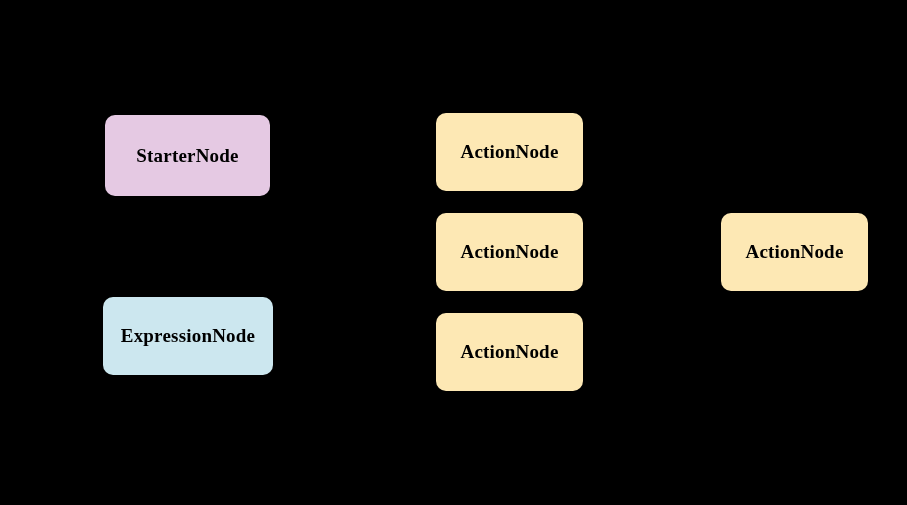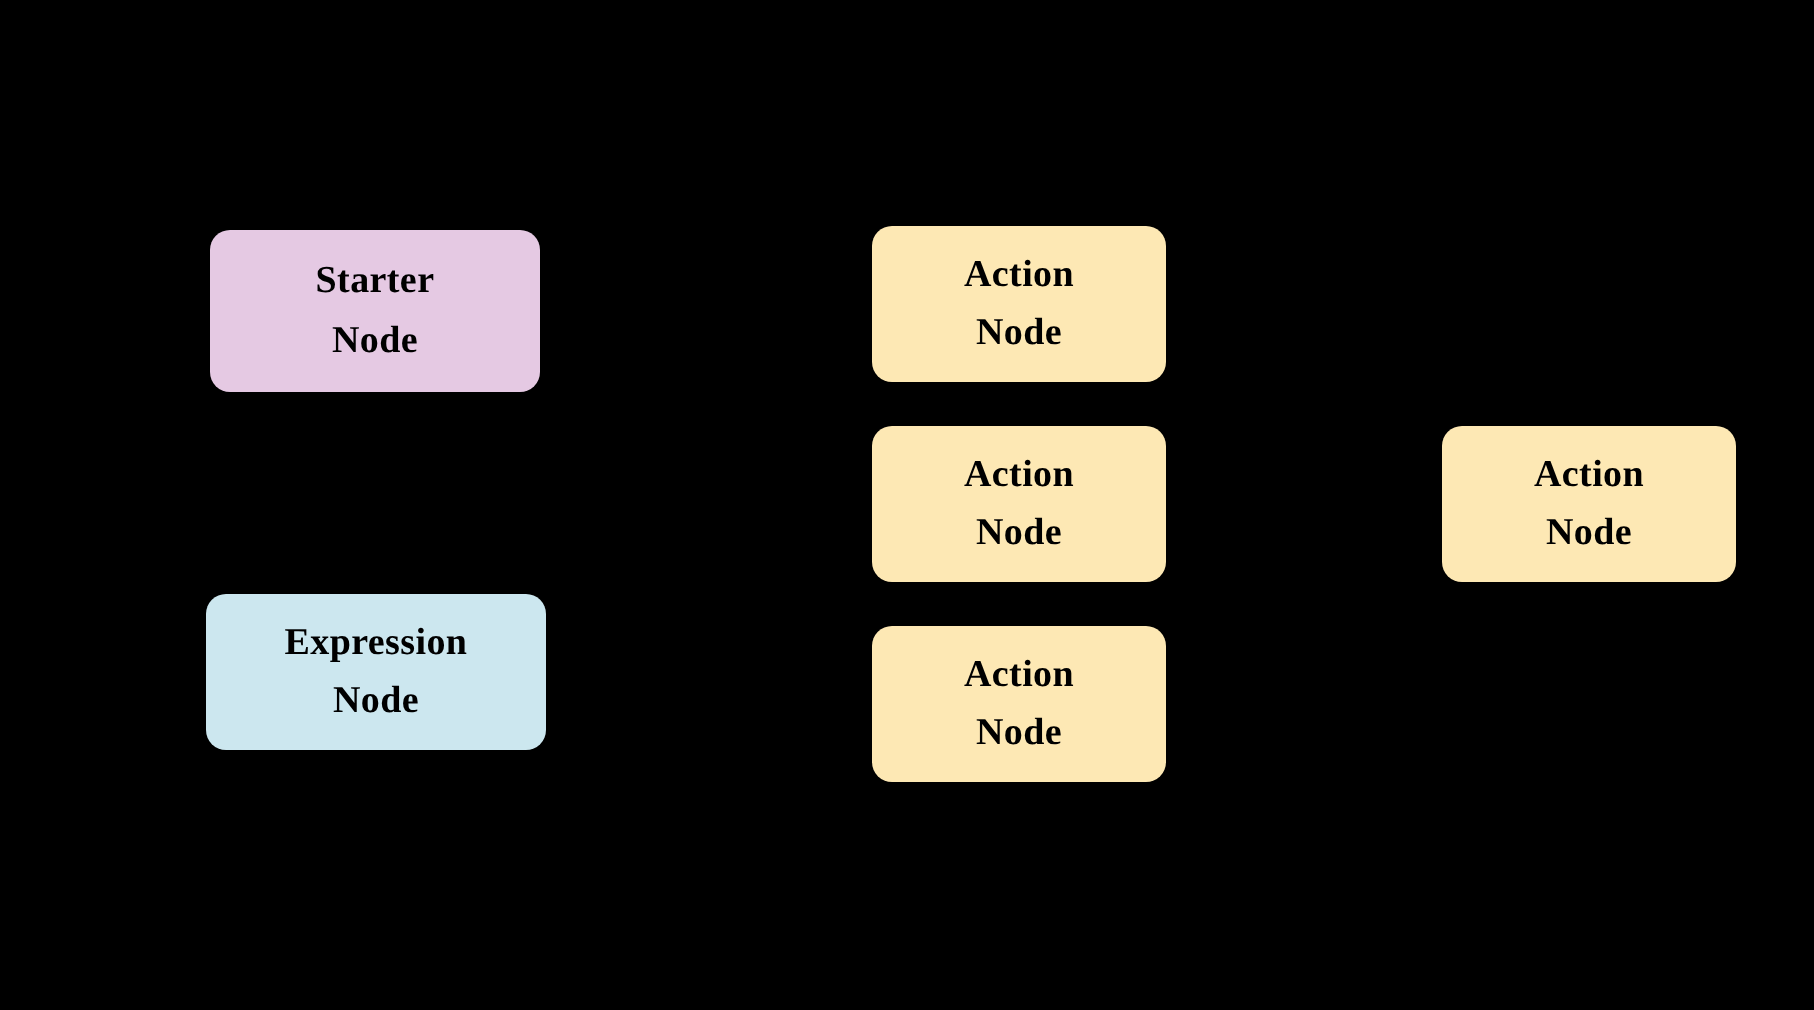--- a/index.html
+++ b/index.html
@@ -24,21 +24,20 @@
     top: 0;
     width: 907px;
     height: 505px;
     pointer-events: none;
   }
   .node {
     position: absolute;
     box-sizing: border-box;
     border-radius: 10px;
     display: flex;
-    flex-direction: column;
     align-items: center;
     justify-content: center;
     text-align: center;
     color: #000000;
     font-weight: bold;
     font-size: 19px;
     line-height: 1.55;
     letter-spacing: 0.2px;
     -webkit-font-smoothing: antialiased;
   }

